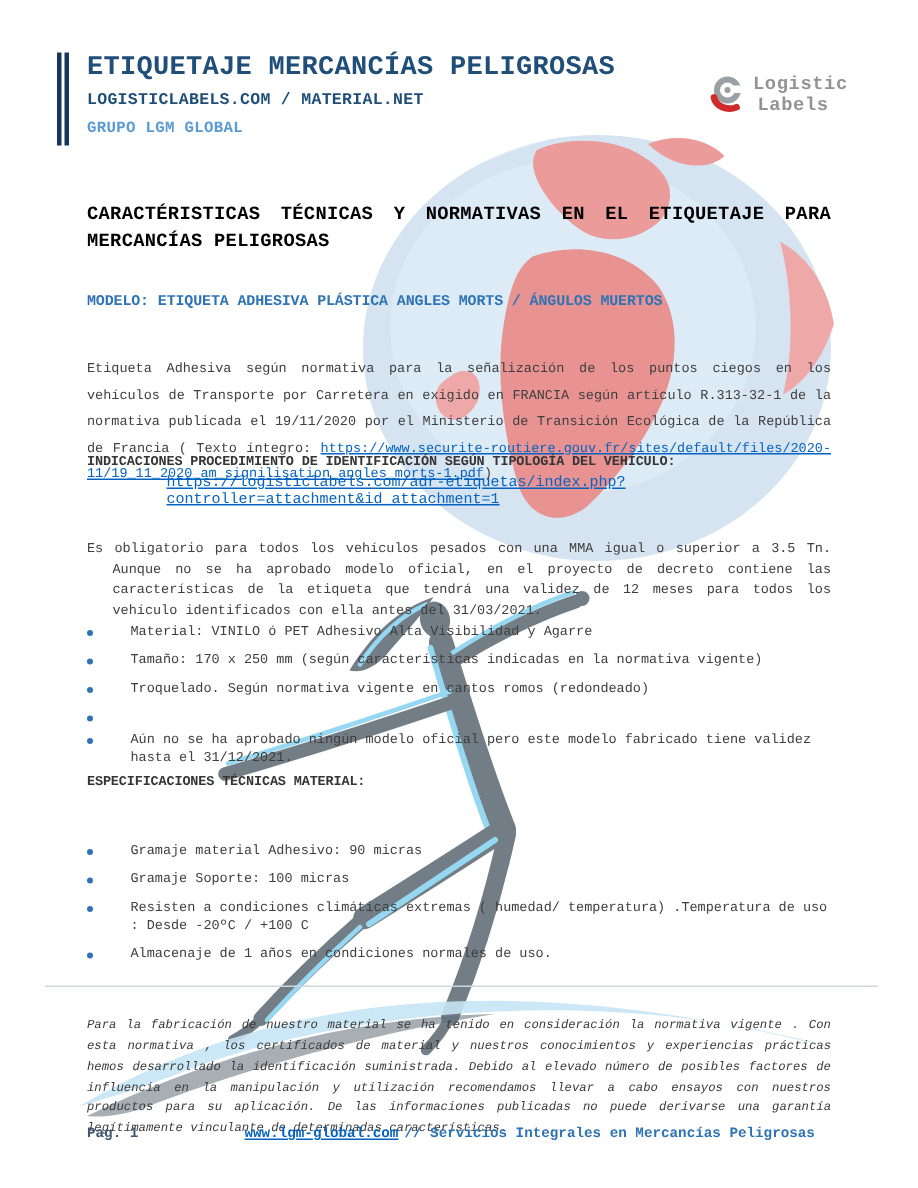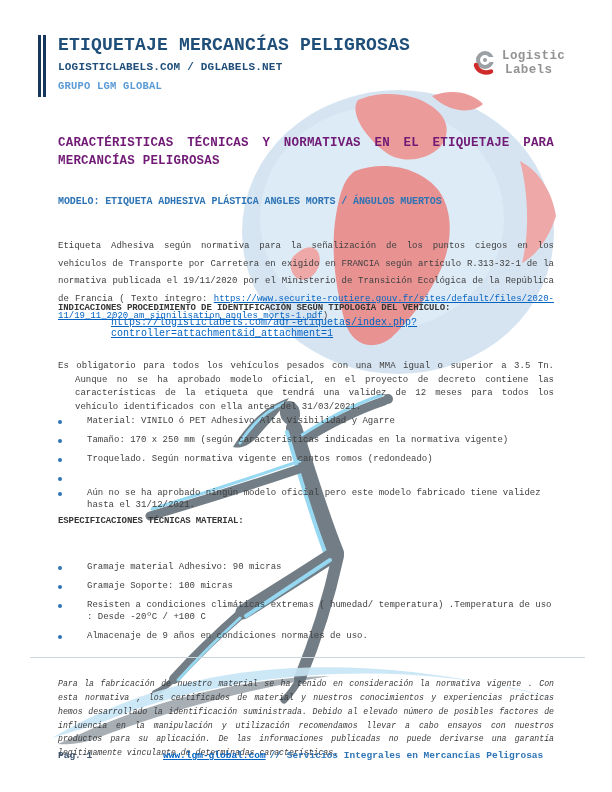--- a/index.html
+++ b/index.html
@@ -14,21 +14,21 @@
   .h-bars i.b1{left:0}.h-bars i.b2{left:5px}
   .h-title{top:35px;font-size:18px;font-weight:bold;color:#1f4e79;letter-spacing:.2px;}
   .h-domains{top:61px;font-size:11px;font-weight:bold;color:#1f4e79;letter-spacing:.2px;}
   .h-group{top:80px;font-size:10.5px;font-weight:bold;color:#5b9bd5;letter-spacing:.2px;}
 
   .logo{position:absolute;left:472px;top:48px;z-index:1;display:flex;align-items:center;gap:3px;}
   .logo-text{font-size:12.5px;font-weight:bold;color:#939393;line-height:1.08;letter-spacing:.4px;}
   .logo-text .l2{padding-left:3px;}
 
   
-  .main-heading{top:134px;font-size:12.5px;font-weight:bold;color:#701a75;
+  .main-heading{top:134px;font-size:12.5px;font-weight:bold;color:#000000;
                 text-align:justify;line-height:1.45;letter-spacing:.2px;}
   .model-heading{top:196px;font-size:10px;font-weight:bold;color:#2e74b5;letter-spacing:-.1px;}
 
   
   .para{font-size:9px;line-height:1.95;text-align:justify;color:#3f3f3f;}
   .intro{top:229px;}
   a.link{color:#0563c1;text-decoration:underline;overflow-wrap:anywhere;cursor:pointer;}
   .ind-heading{top:303px;font-size:9px;font-weight:bold;color:#353535;letter-spacing:-.1px;}
   .ind-link{position:absolute;left:75px;right:58px;top:317px;font-size:10px;z-index:1;margin-left:36px;}
   .obligation{top:351px;line-height:1.52;padding-left:17px;text-indent:-17px;}
@@ -90,21 +90,21 @@
       <path d="M52,738 C170,668 330,640 560,700 C420,658 240,668 118,716 C90,727 68,733 52,738 Z" fill="#c6e4f4" opacity="0.9"></path>
       <path d="M58,744 C150,700 240,678 330,676 C240,690 160,714 92,740 C78,744 66,745 58,744 Z" fill="#5f6e78" opacity="0.55"></path>
     </g>
   </svg>
 
   <div class="h-bars">
       <i class="b1"></i>
       <i class="b2"></i>
     </div>
   <div class="abs h-title">ETIQUETAJE MERCANCÍAS PELIGROSAS</div>
-  <div class="abs h-domains">LOGISTICLABELS.COM / DGLABELS.NET</div>
+  <div class="abs h-domains">LOGISTICLABELS.COM / MATERIAL.NET</div>
   <div class="abs h-group">GRUPO LGM GLOBAL</div>
 
   <div class="logo">
     <svg width="27" height="31" viewBox="0 0 27 31">
       <circle cx="13" cy="12" r="7" fill="none" stroke="#9aa0a4" stroke-width="4"></circle>
       <rect x="16" y="9" width="9" height="5" fill="#ffffff"></rect>
       <circle cx="13" cy="12" r="2" fill="#9aa0a4"></circle>
       <path d="M4,17 a10.5 9 0 0 0 15 6.5" stroke="#cf2b2b" stroke-width="4.5" fill="none" stroke-linecap="round"></path>
     </svg>
     <div class="logo-text">
@@ -154,21 +154,21 @@
       <li>
         <span class="blt"></span>
         <span>Gramaje Soporte: 100 micras</span>
       </li>
       <li>
         <span class="blt"></span>
         <span>Resisten a condiciones climáticas extremas ( humedad/ temperatura) .Temperatura de uso : Desde  -20ºC / +100 C</span>
       </li>
       <li>
         <span class="blt"></span>
-        <span>Almacenaje de 9 años en condiciones normales de uso.</span>
+        <span>Almacenaje de 1 años en condiciones normales de uso.</span>
       </li>
     </ul>
 
   <div class="rule"></div>
   <p class="abs disclaimer">Para la fabricación de nuestro material se ha tenido en consideración la normativa vigente . Con esta normativa , los certificados de material y nuestros conocimientos y experiencias prácticas hemos desarrollado la identificación suministrada. Debido al elevado número de posibles factores de influencia en la manipulación y utilización recomendamos llevar a cabo ensayos con nuestros productos para su aplicación. De las informaciones publicadas no puede derivarse una garantía legítimamente vinculante de determinadas características.</p>
 
   <div class="f-page">Pag. 1</div>
   <div class="f-center"><a class="link">www.lgm-global.com</a><span>// Servicios Integrales en Mercancías Peligrosas</span></div>
 
 </div>

